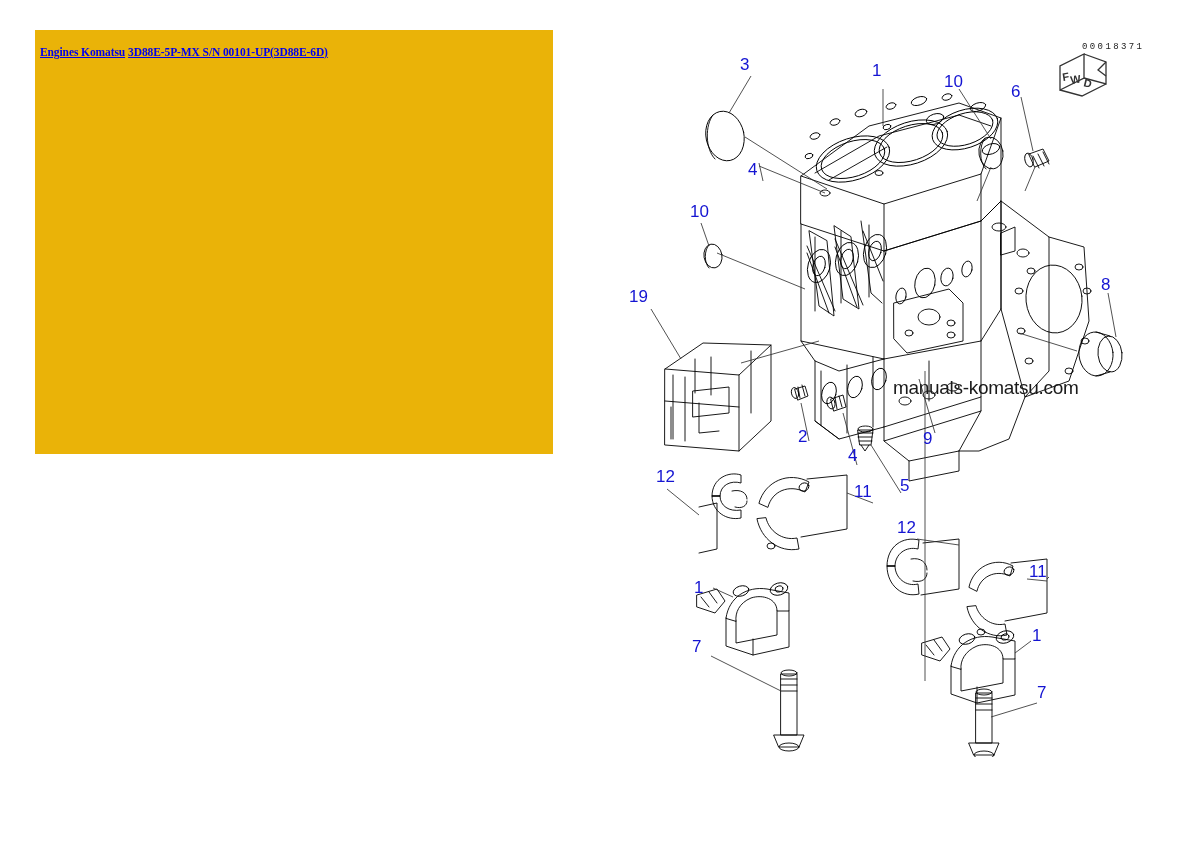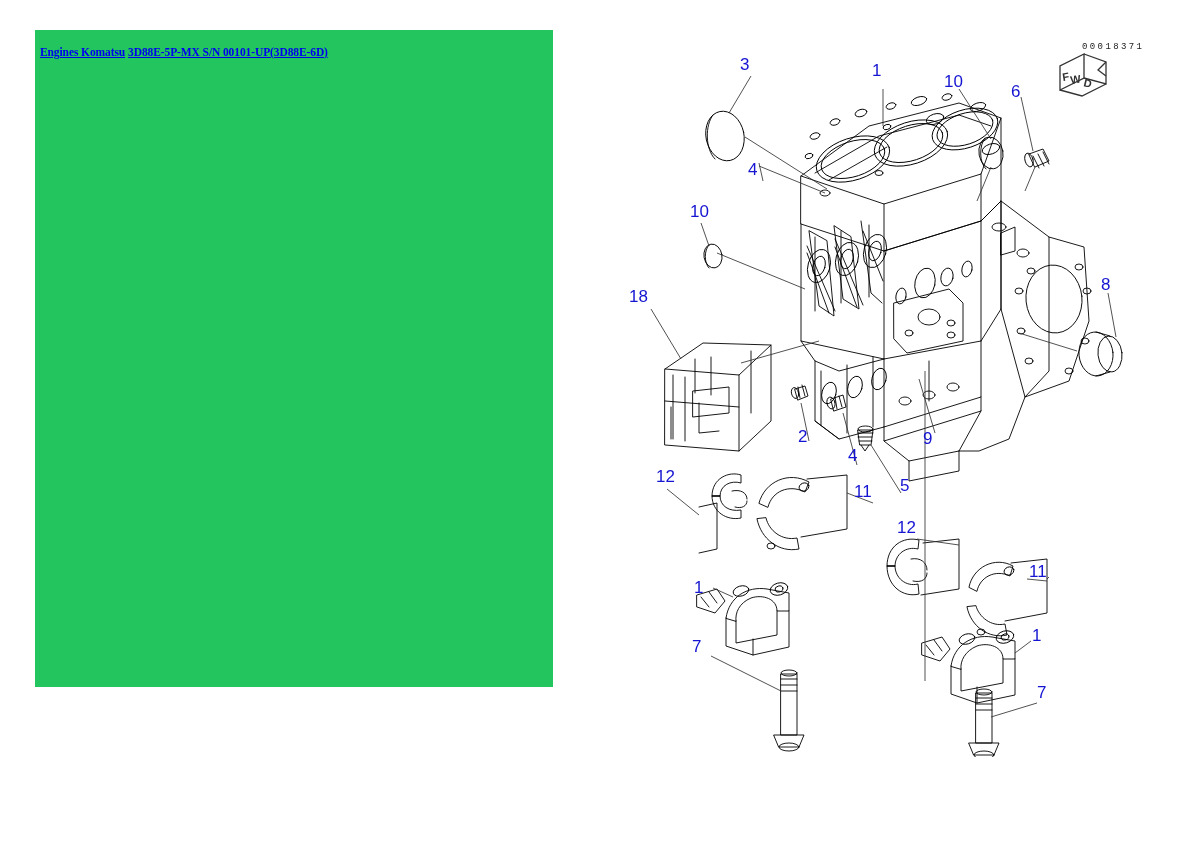--- a/index.html
+++ b/index.html
@@ -18,22 +18,22 @@
     height: 842px;
     background: #ffffff;
   }
 
   
   #left-panel {
     position: absolute;
     left: 35px;
     top: 30px;
     width: 518px;
-    height: 657px;
-    background: #22c55e;
+    height: 424px;
+    background: #eab308;
     overflow: hidden;
     text-align: right;
   }
   #breadcrumb {
     position: absolute;
     left: 5px;
     top: 16px;
     white-space: nowrap;
     font-family: "Liberation Serif", serif;
     font-size: 11.5px;
@@ -389,29 +389,30 @@
       <path d="M398 538 L418 540"></path>
       <path d="M402 600 L386 612"></path>
       <path d="M408 662 L362 676"></path>
       <path d="M130 125 L196 152"></path>
       <path d="M88 212 L176 248"></path>
       <path d="M362 126 L348 160"></path>
       <path d="M406 126 L396 150"></path>
     </g>
   </svg>
 
+  <div id="watermark">manuals-komatsu.com</div>
 
   <div class="callout" style="left:740px; top:56px;">3</div>
   <div class="callout" style="left:872px; top:62px;">1</div>
   <div class="callout" style="left:944px; top:73px;">10</div>
   <div class="callout" style="left:1011px;top:83px;">6</div>
   <div class="callout" style="left:748px; top:161px;">4</div>
   <div class="callout" style="left:690px; top:203px;">10</div>
   <div class="callout" style="left:1101px;top:276px;">8</div>
-  <div class="callout" style="left:629px; top:288px;">18</div>
+  <div class="callout" style="left:629px; top:288px;">19</div>
   <div class="callout" style="left:798px; top:428px;">2</div>
   <div class="callout" style="left:848px; top:447px;">4</div>
   <div class="callout" style="left:900px; top:477px;">5</div>
   <div class="callout" style="left:923px; top:430px;">9</div>
   <div class="callout" style="left:656px; top:468px;">12</div>
   <div class="callout" style="left:854px; top:483px;">11</div>
   <div class="callout" style="left:897px; top:519px;">12</div>
   <div class="callout" style="left:694px; top:579px;">1</div>
   <div class="callout" style="left:1029px;top:563px;">11</div>
   <div class="callout" style="left:1032px;top:627px;">1</div>

